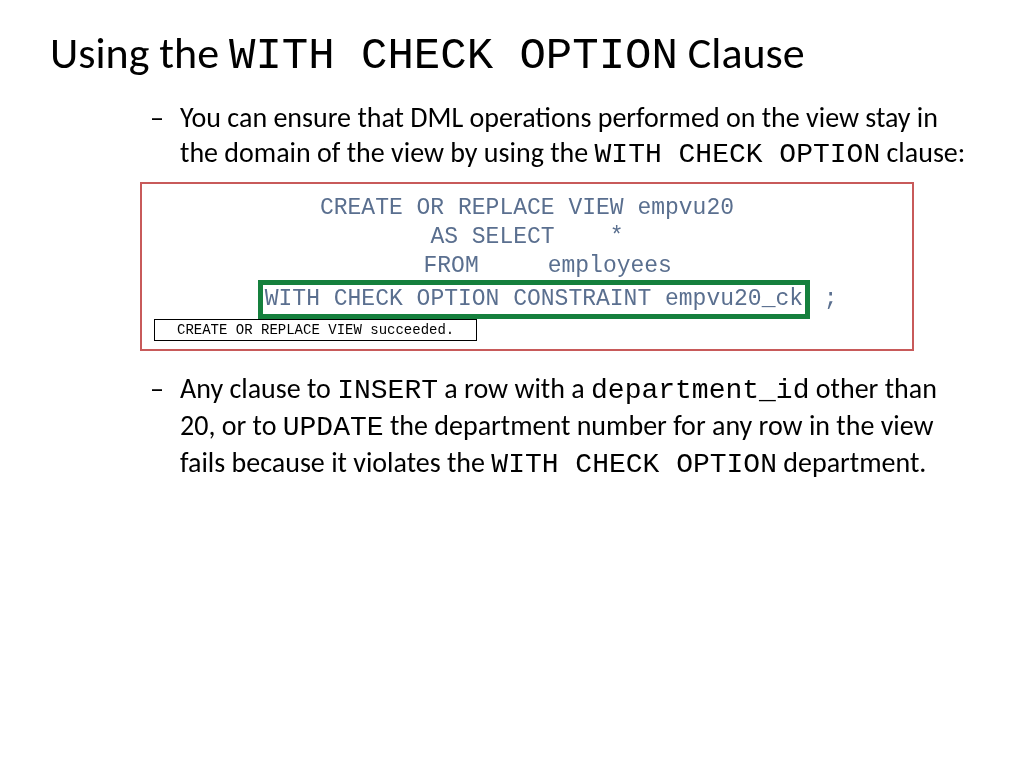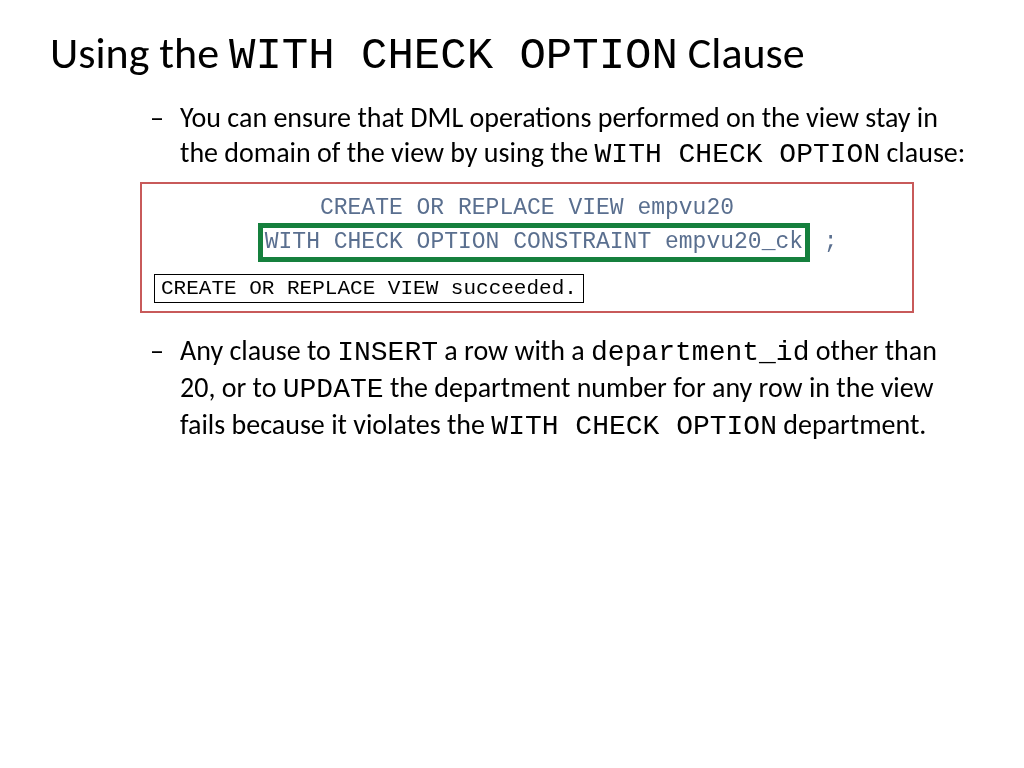--- a/index.html
+++ b/index.html
@@ -59,42 +59,44 @@
     .code-highlight {
       display: inline-block;
       border: 5px solid #15803d;
       padding: 0 2px;
       margin: 0;
     }
     .status-box {
       display: inline-block;
       border: 1px solid #000000;
       font-family: "Courier New", Courier, monospace;
-      font-size: 21px;
+      font-size: 14px;
       color: #000000;
-      padding: 2px 6px;
-      margin-top: 12px;
+      padding: 2px 22px;
+      margin-top: 0;
       background: #ffffff;
     }
   </style>
 </head>
 <body>
 
 <h1 class="title">
   <span>Using the </span><span class="mono">WITH CHECK OPTION</span><span> Clause</span>
 </h1>
 
 <ul class="bullet-list">
   <li class="bullet-item">
     <span>You can ensure that DML operations performed on the view stay in the domain of the view by using the </span><span class="mono">WITH CHECK OPTION</span><span> clause:</span>
   </li>
 </ul>
 
 <div class="code-box">
   <div class="code-line">CREATE OR REPLACE VIEW empvu20</div>
+  <div class="code-line">AS SELECT    *</div>
+  <div class="code-line">   FROM     employees</div>
   <div class="code-line"><span>   </span><span class="code-highlight">WITH CHECK OPTION CONSTRAINT empvu20_ck</span><span> ;</span></div>
   <div class="status-box">CREATE OR REPLACE VIEW succeeded.</div>
 </div>
 
 <ul class="bullet-list">
   <li class="bullet-item">
     <span>Any clause to </span><span class="mono">INSERT</span><span> a row with a </span><span class="mono">department_id</span><span> other than 20, or to </span><span class="mono">UPDATE</span><span> the department number for any row in the view fails because it violates the </span><span class="mono">WITH CHECK OPTION</span><span> department.</span>
   </li>
 </ul>
 

